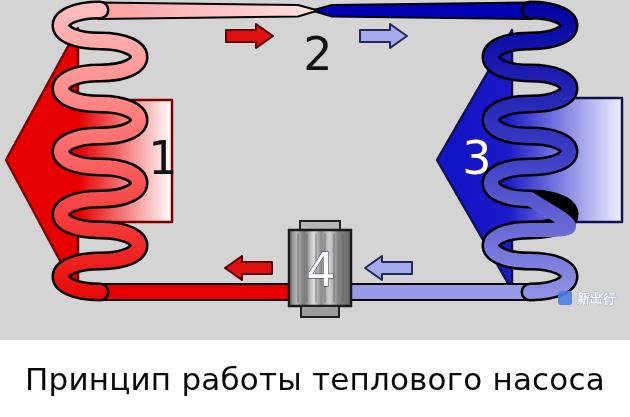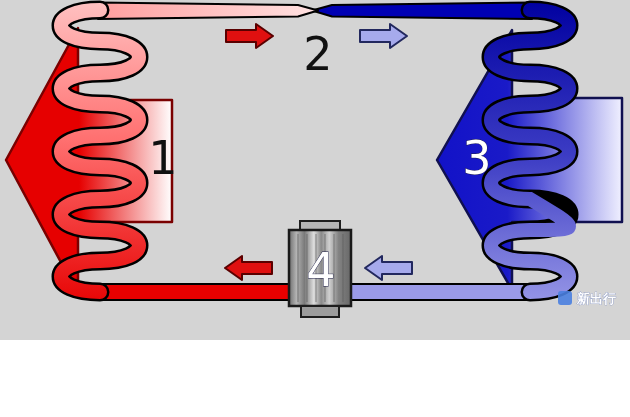--- a/index.html
+++ b/index.html
@@ -139,13 +139,14 @@
     <text class="num num-dark" x="318" y="70" text-anchor="middle">2</text>
     <text class="num num-light" x="477" y="174" text-anchor="middle">3</text>
     <text class="num num-light" x="321" y="286" text-anchor="middle">4</text>
 
     <g>
       <rect x="558" y="291" width="14" height="14" rx="3" fill="#4a7fe0" opacity="0.9"></rect>
       <text class="watermark-text" x="577" y="303" text-anchor="start">新出行</text>
     </g>
   </svg>
 
+  <div class="caption">Принцип работы теплового насоса</div>
 </div>
 
 </body></html>

